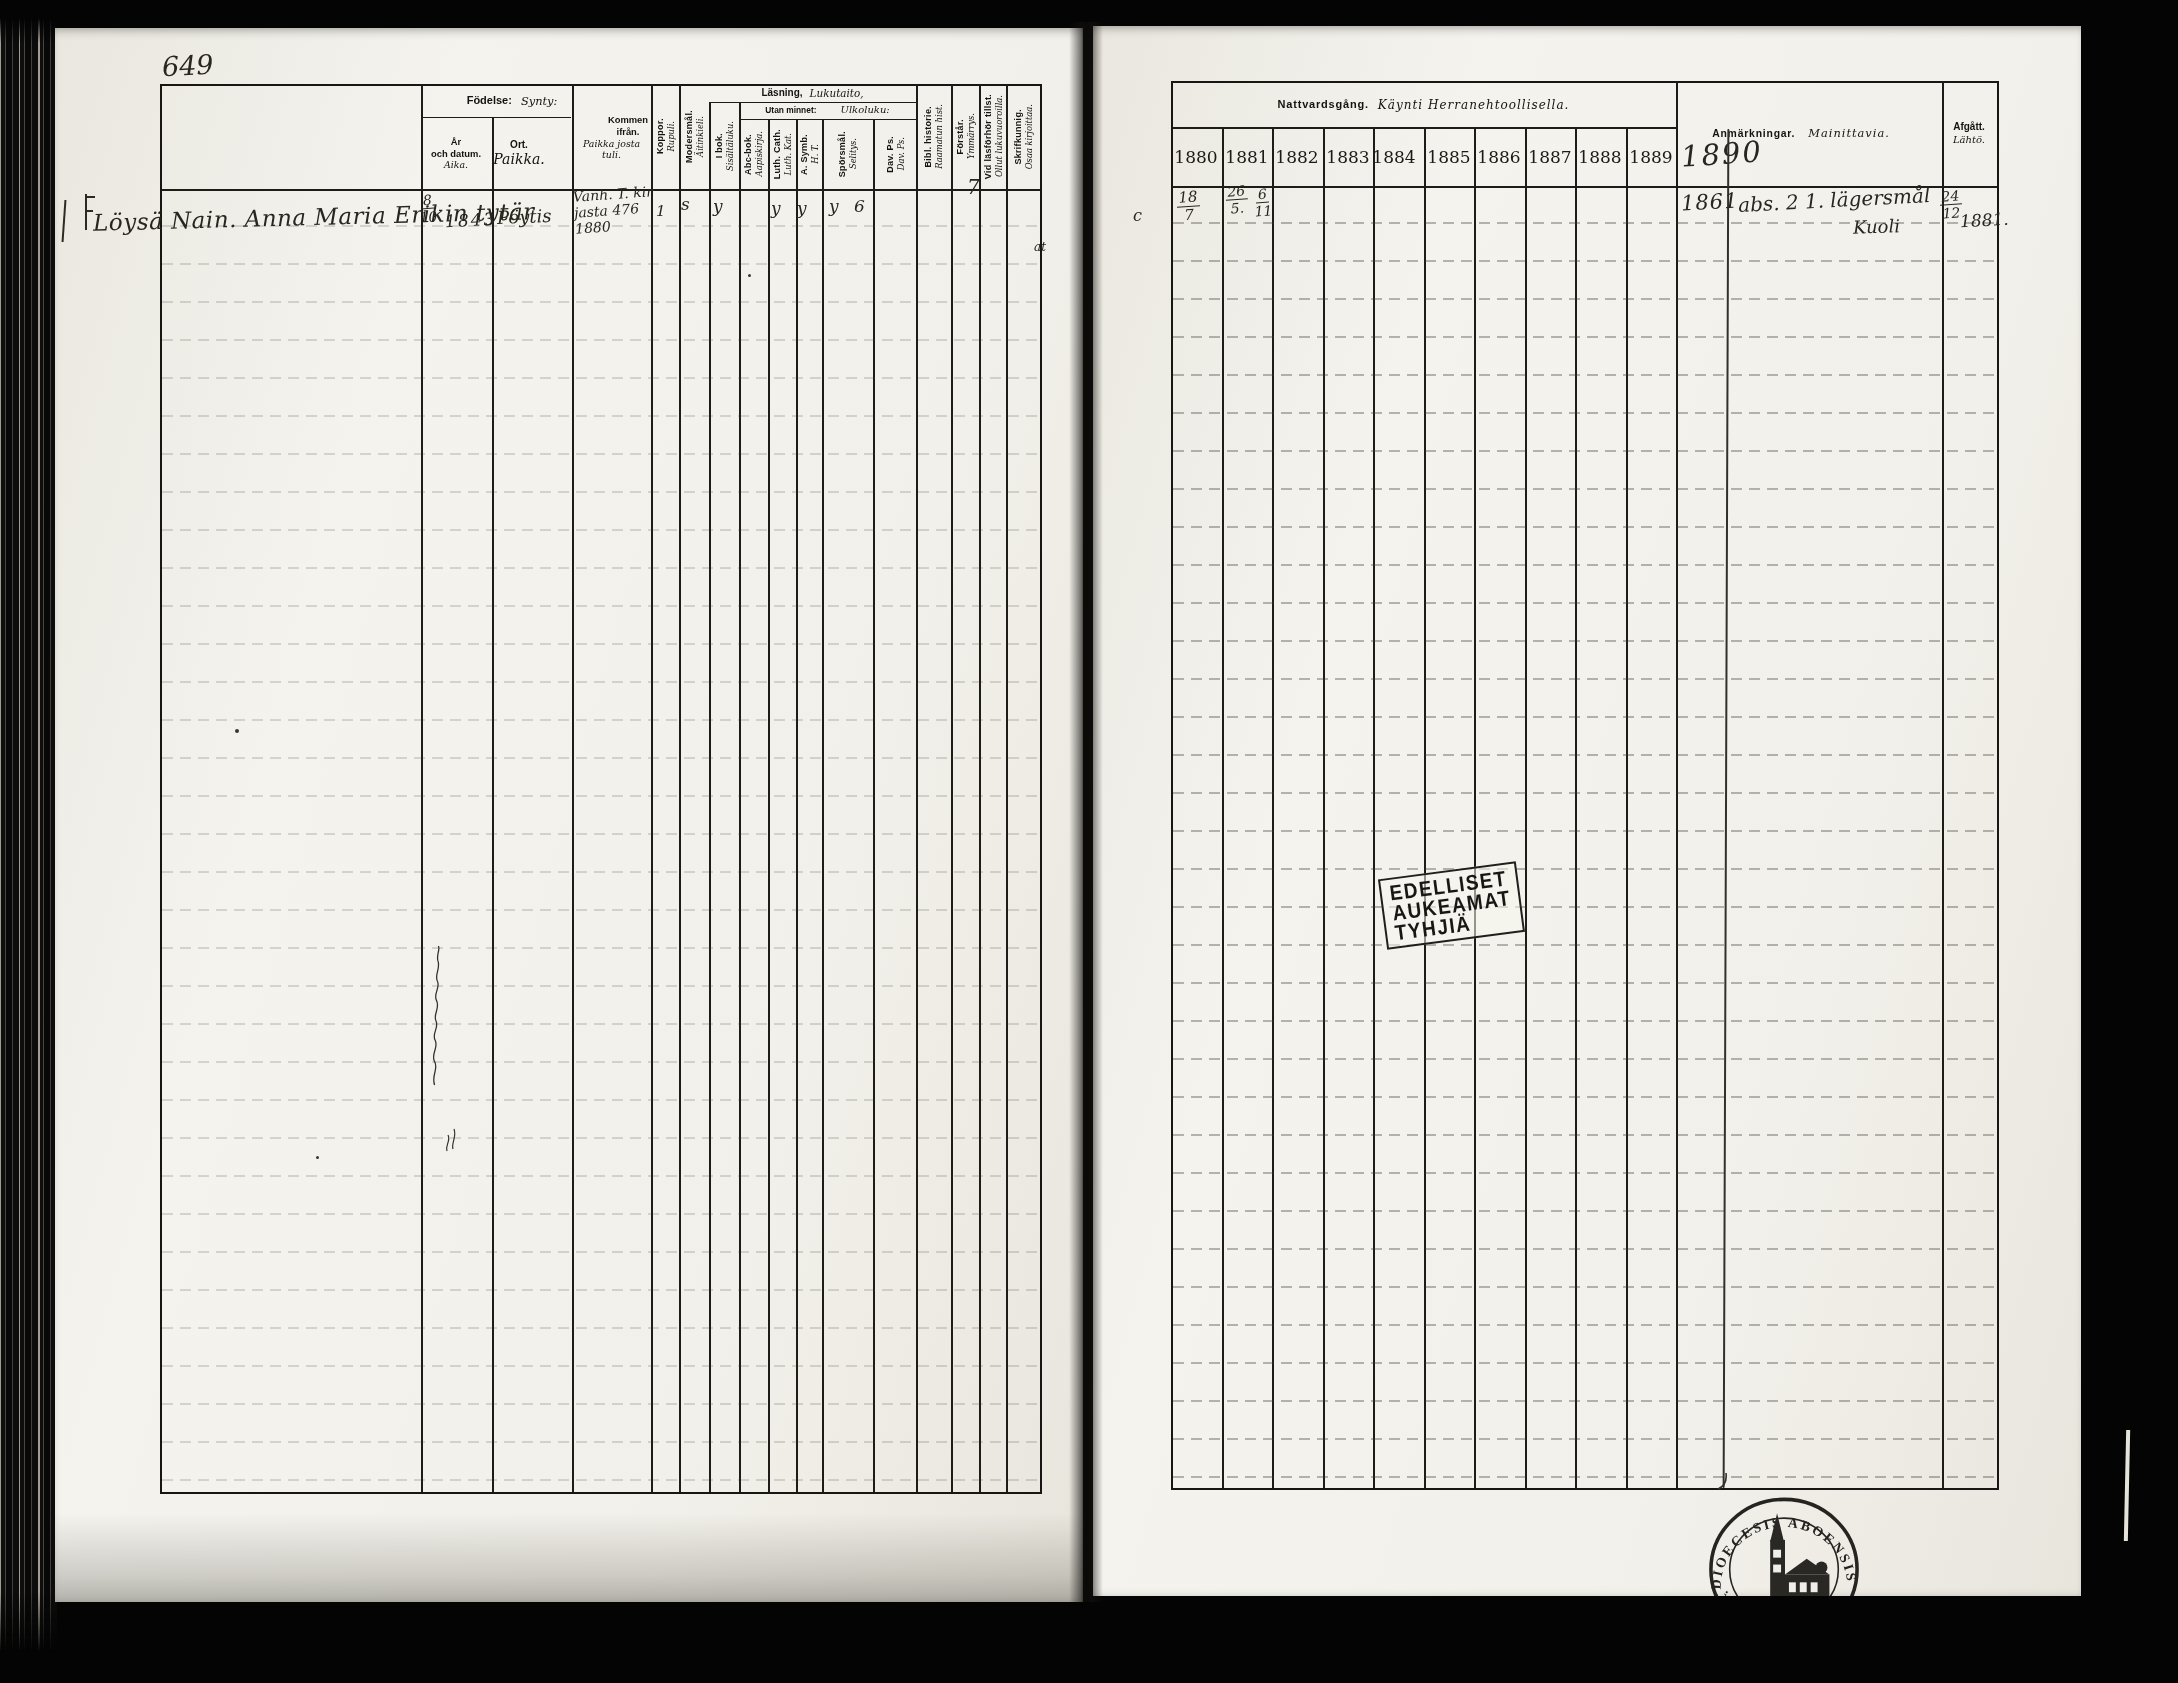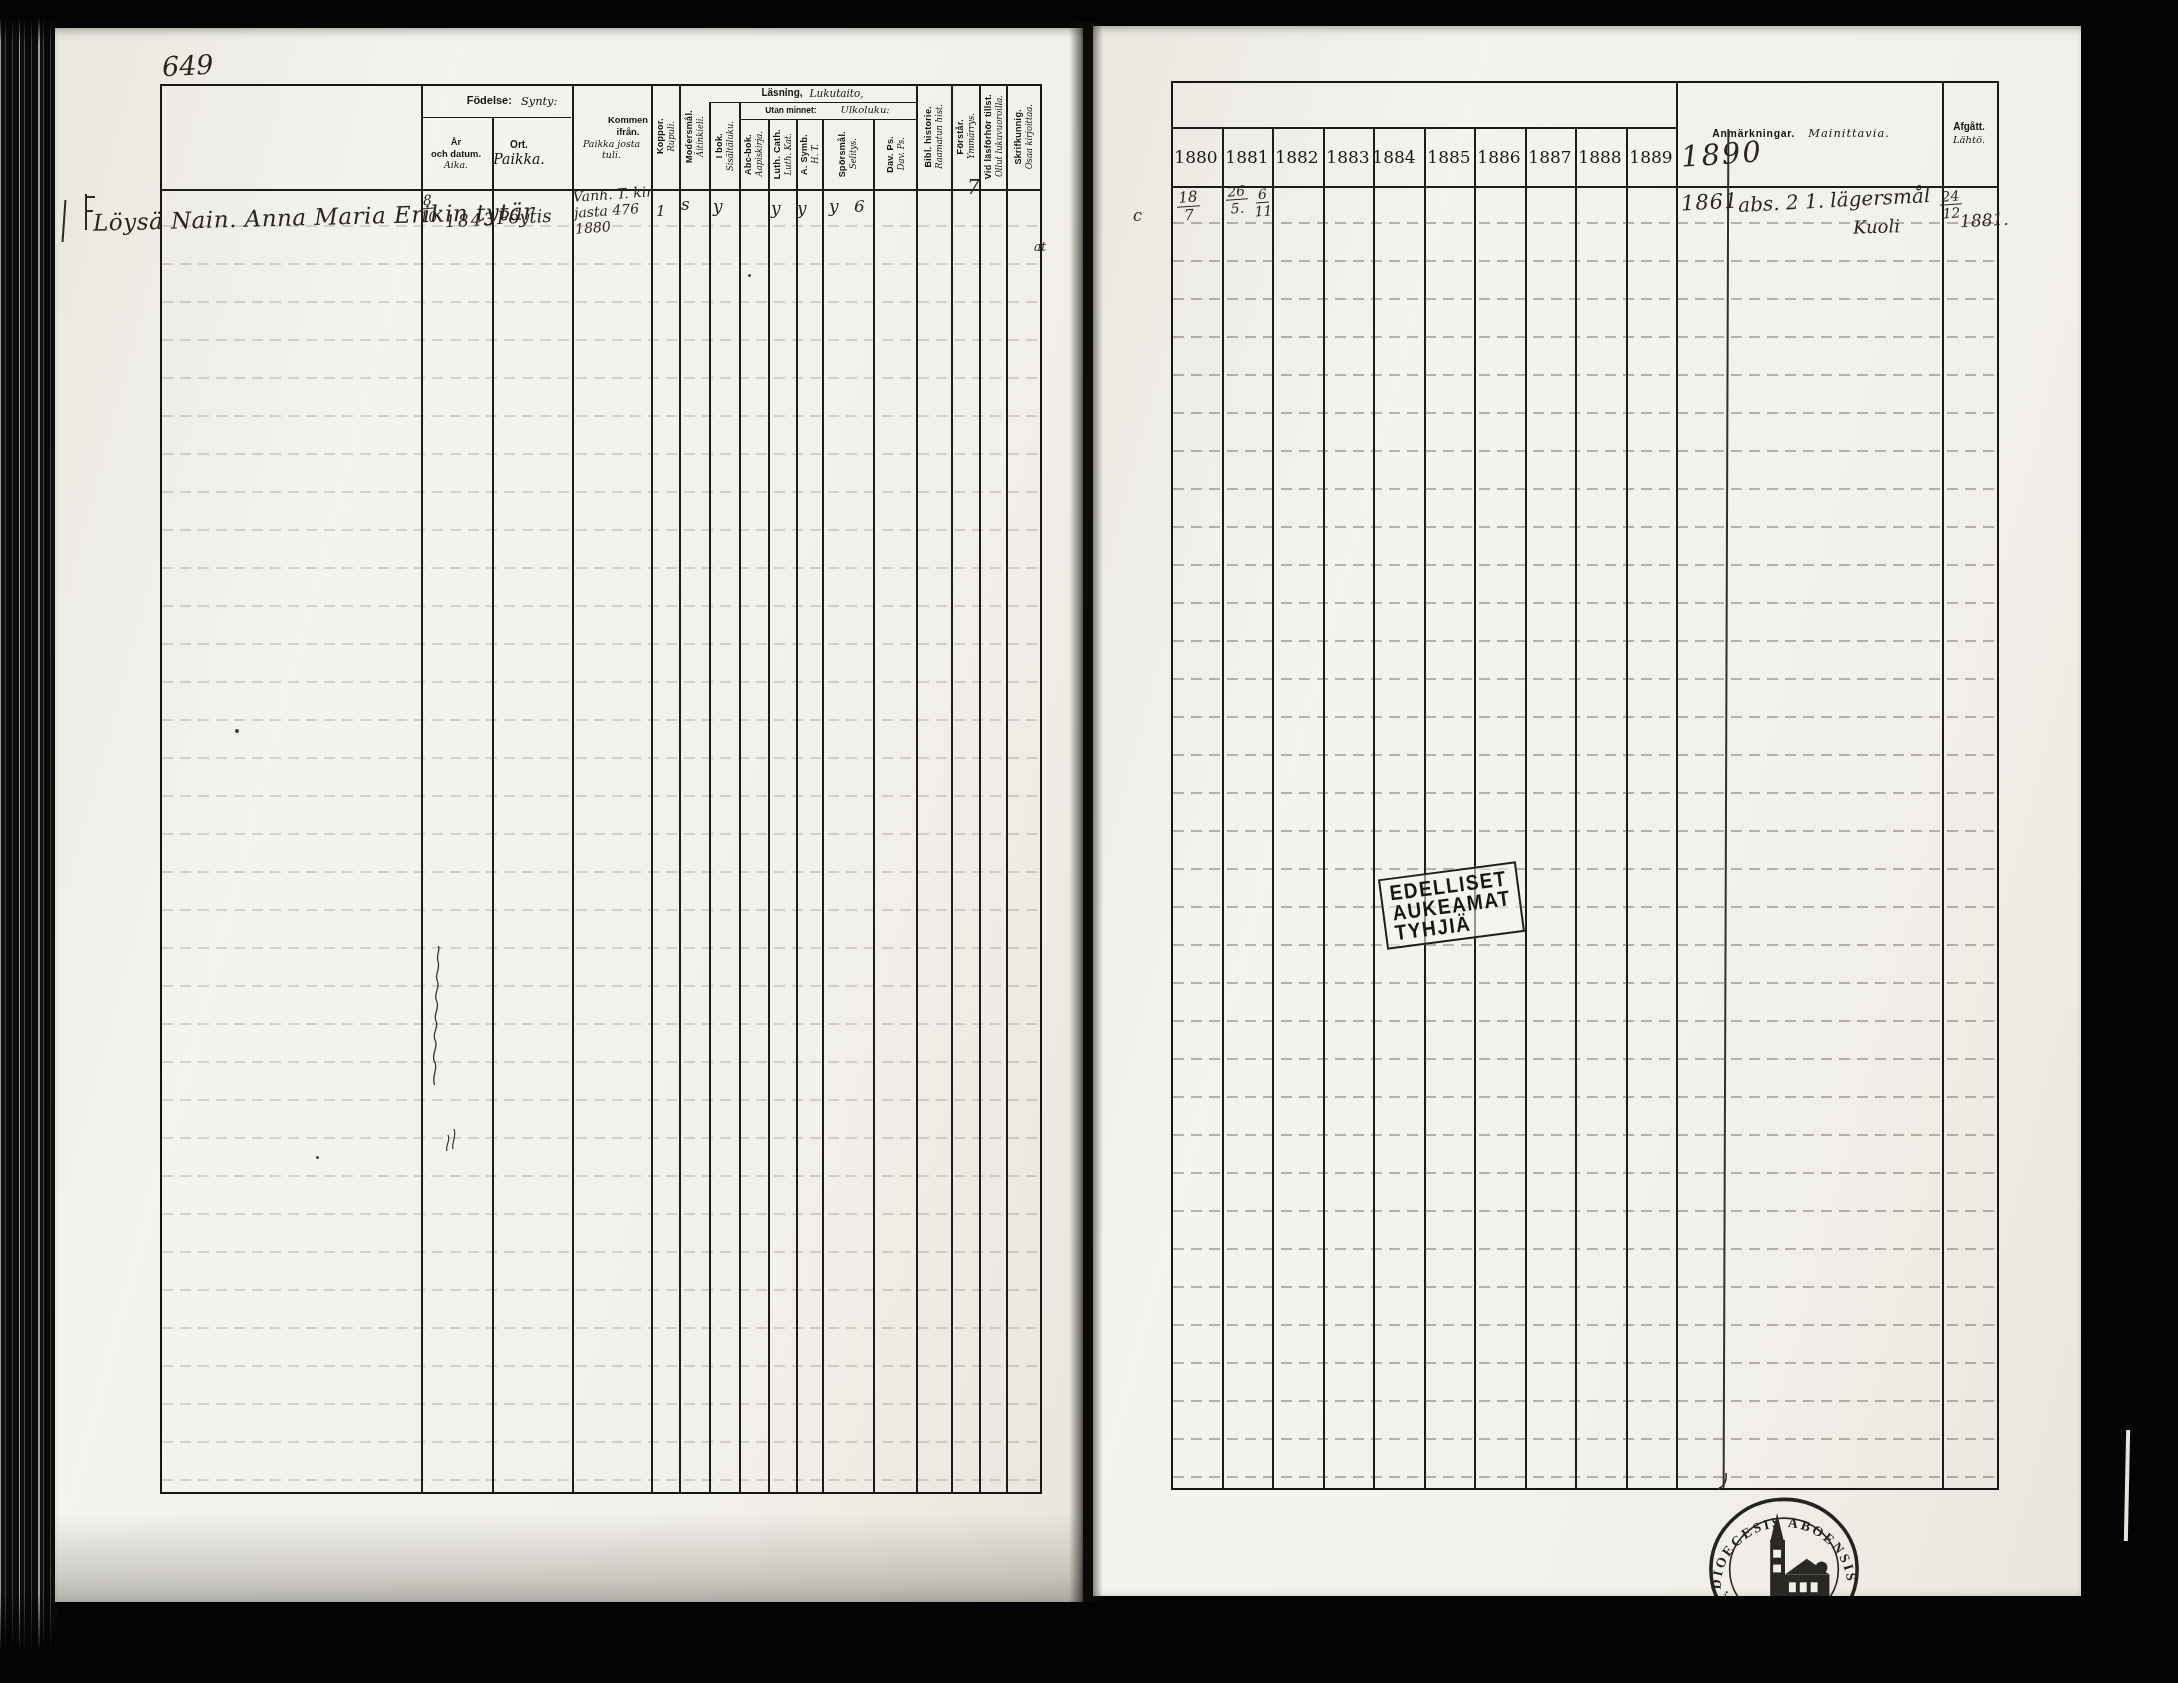--- a/index.html
+++ b/index.html
@@ -227,20 +227,24 @@
     <div class="vl" style="left:331px;top:101px;height:1361px;"></div>
     <div class="vl" style="left:381px;top:101px;height:1361px;"></div>
     <div class="vl" style="left:432px;top:101px;height:1361px;"></div>
     <div class="vl" style="left:482px;top:101px;height:1361px;"></div>
     <div class="vl" style="left:533px;top:101px;height:1361px;"></div>
     <div class="vl" style="left:583px;top:55px;height:1407px;"></div>
     <div class="vl" style="left:849px;top:55px;height:1407px;"></div>
 
     <div class="rows" style="--a:.34;left:80px;top:160px;width:824px;height:1302px;"></div>
 
+    <div class="hcell" style="left:78px;top:63px;width:505px;height:32px;gap:9px;">
+      <span class="psv" style="font-size:11px;letter-spacing:0.8px;">Nattvardsgång.</span>
+      <span class="pfi" style="font-size:12px;letter-spacing:1px;">Käynti Herranehtoollisella.</span>
+    </div>
     <div class="ycell" style="left:78px;">
         <span>1880</span>
       </div>
     <div class="ycell" style="left:129px;">
         <span>1881</span>
       </div>
     <div class="ycell" style="left:179px;">
         <span>1882</span>
       </div>
     <div class="ycell" style="left:230px;">

